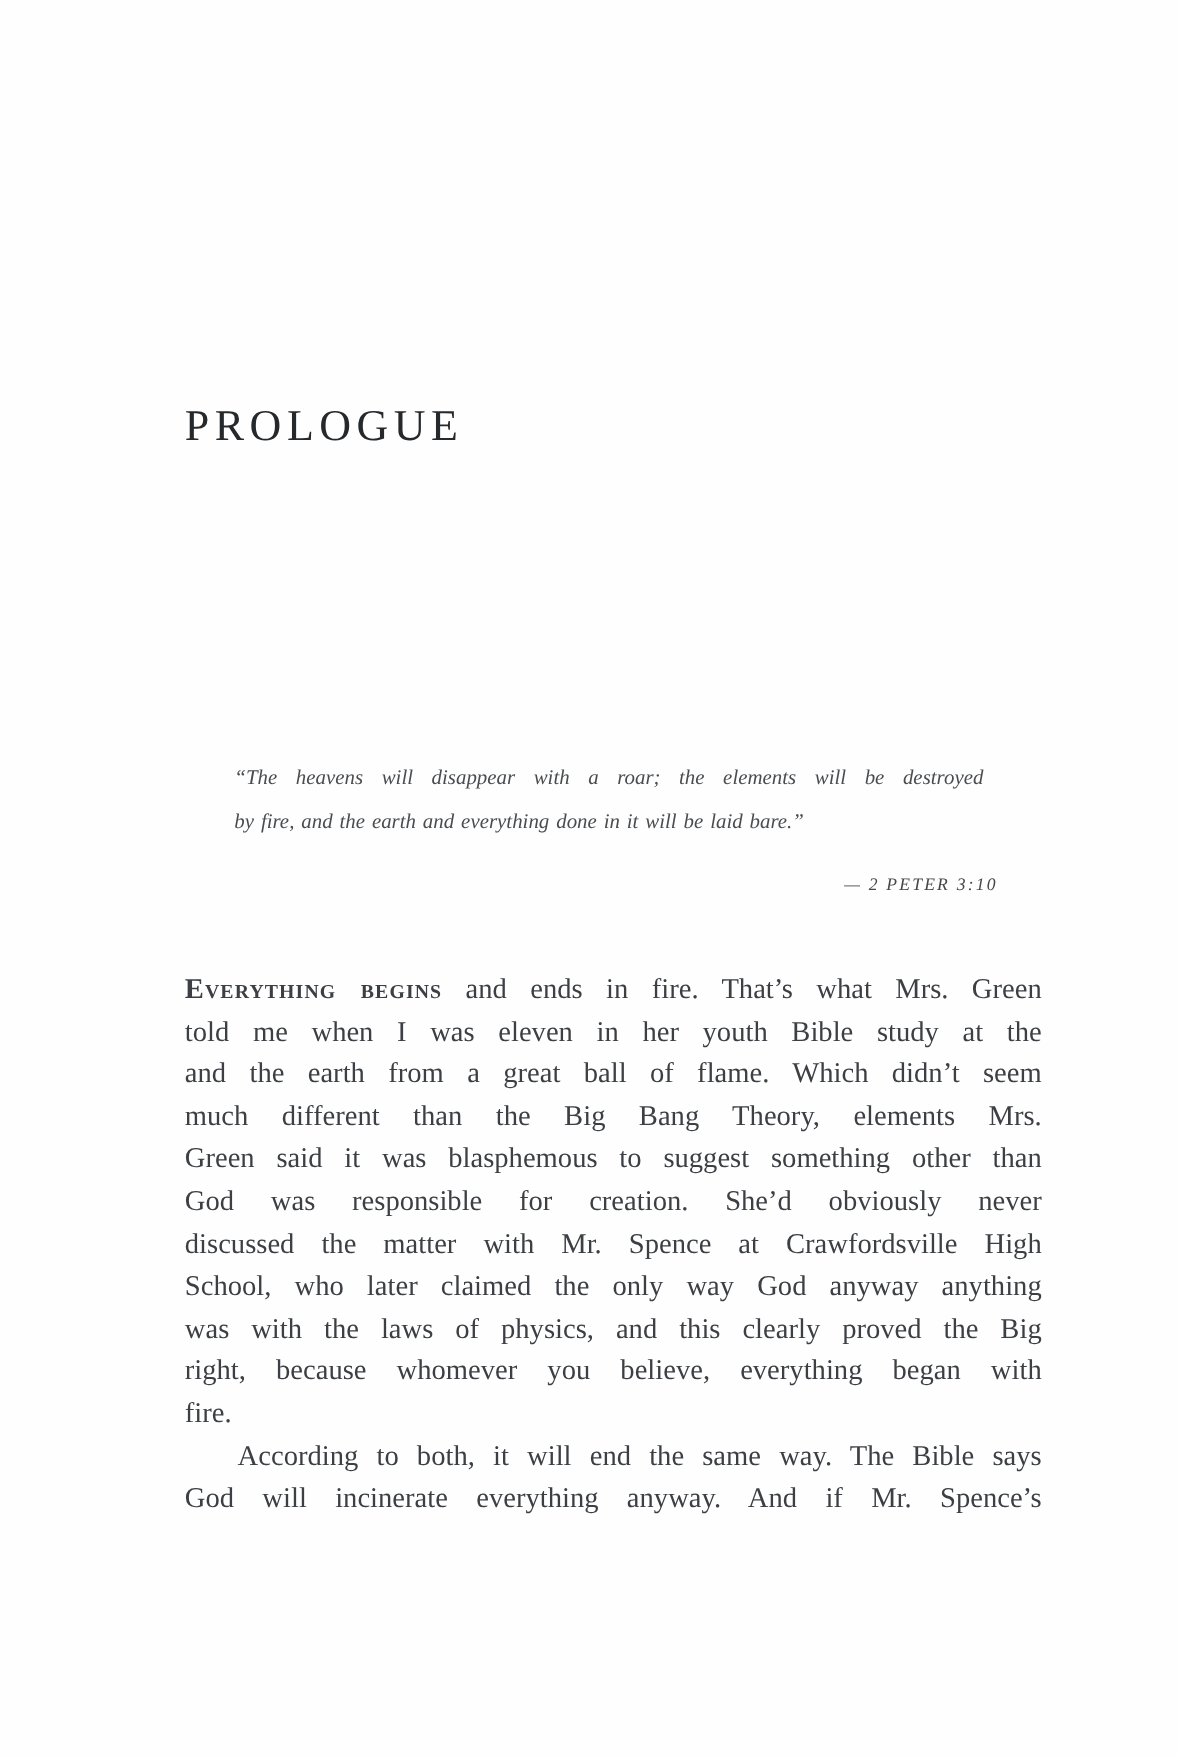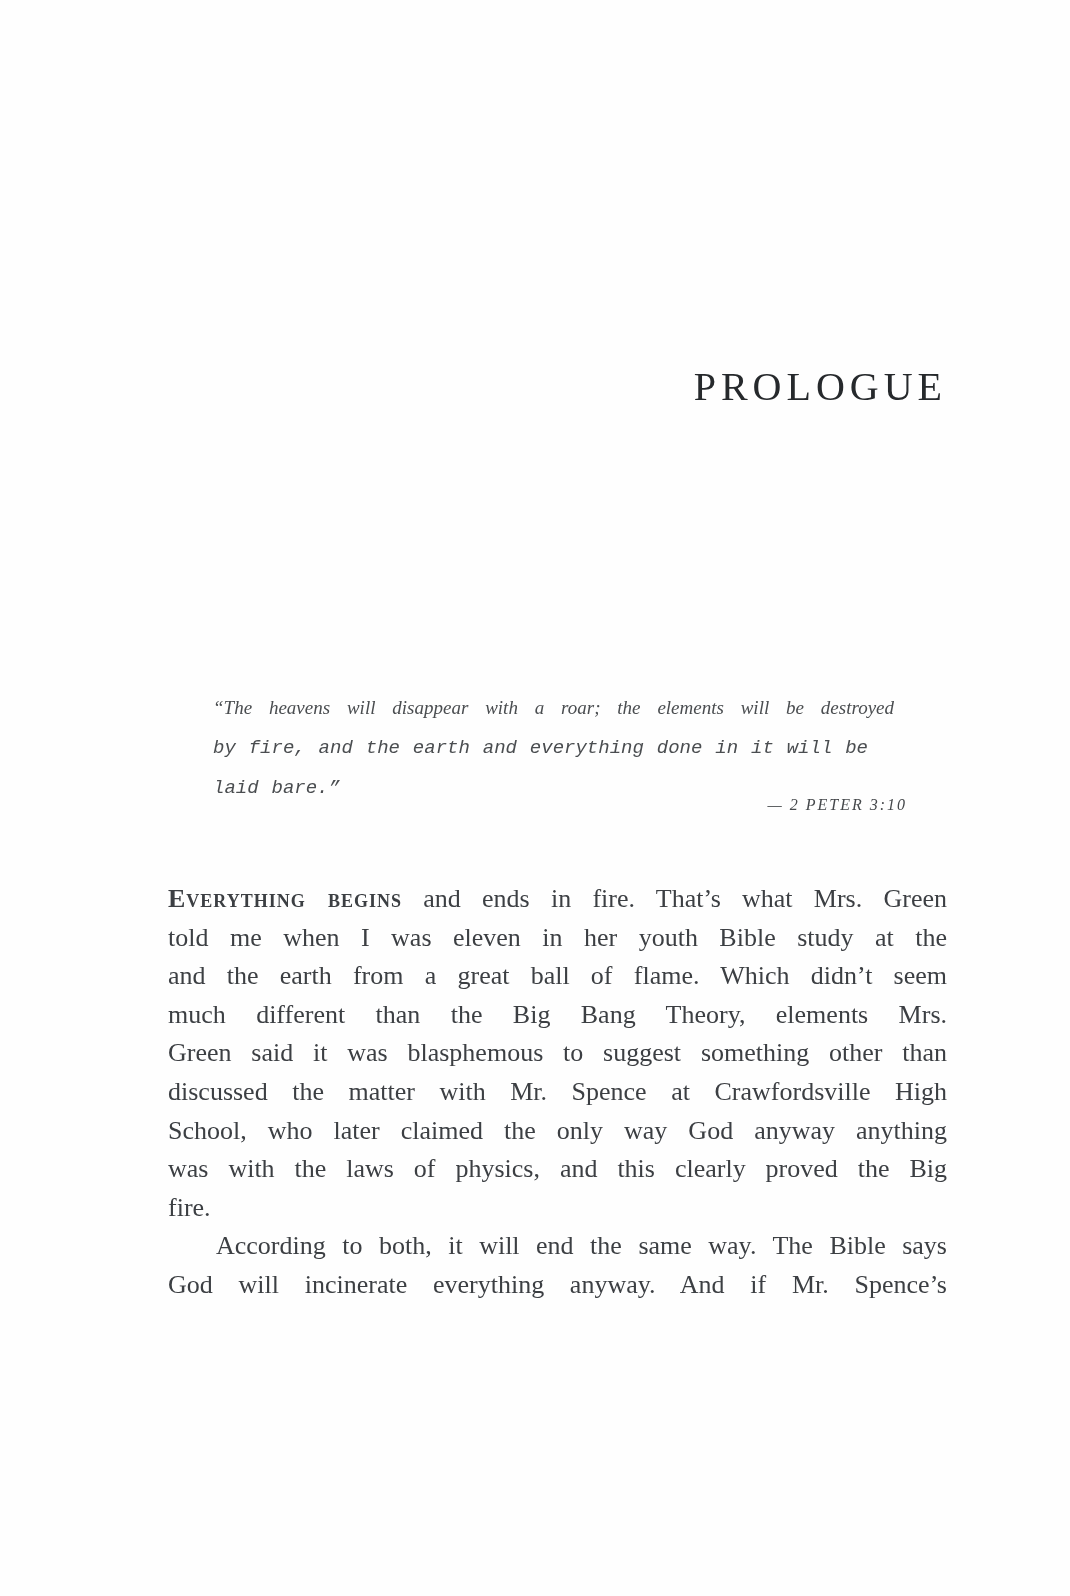--- a/index.html
+++ b/index.html
@@ -14,21 +14,21 @@
     background: #fefefe;
     overflow: hidden;
     font-family: "Liberation Serif", serif;
   }
   .heading {
     position: absolute;
     top: 363px;
     left: 168px;
     width: 779px;
     margin: 0;
-    text-align: right;
+    text-align: left;
     font-size: 40px;
     font-weight: normal;
     letter-spacing: 5px;
     color: #26292c;
   }
   .epigraph {
     position: absolute;
     top: 688px;
     left: 213px;
     width: 681px;
@@ -80,36 +80,38 @@
 </style>
 </head>
 <body>
 
 <div class="page">
 
   <h1 class="heading">PROLOGUE</h1>
 
   <div class="epigraph">
     <div class="bline jline" style="height:40px;">“The heavens will disappear with a roar; the elements will be destroyed</div>
-    <div class="bline" style="height:40px;font-family:Liberation Mono, monospace;">by fire, and the earth and everything done in it will be laid bare.”</div>
+    <div class="bline" style="height:40px;">by fire, and the earth and everything done in it will be laid bare.”</div>
   </div>
 
   <div class="attribution">— 2 PETER 3:10</div>
 
   <div class="body-text">
 
     <div class="bline jline"><span class="lead">Everything begins</span><span> and ends in fire. That’s what Mrs. Green</span></div>
 
     <div class="bline jline">told me when I was eleven in her youth Bible study at the</div>
     <div class="bline jline">and the earth from a great ball of flame. Which didn’t seem</div>
     <div class="bline jline">much different than the Big Bang Theory, elements Mrs.</div>
     <div class="bline jline">Green said it was blasphemous to suggest something other than</div>
+    <div class="bline jline">God was responsible for creation. She’d obviously never</div>
     <div class="bline jline">discussed the matter with Mr. Spence at Crawfordsville High</div>
     <div class="bline jline">School, who later claimed the only way God anyway anything</div>
     <div class="bline jline">was with the laws of physics, and this clearly proved the Big</div>
+    <div class="bline jline">right, because whomever you believe, everything began with</div>
 
     <div class="bline">fire.</div>
 
     <div class="bline jline indent">According to both, it will end the same way. The Bible says</div>
     <div class="bline jline">God will incinerate everything anyway. And if Mr. Spence’s</div>
 
   </div>
 
 </div>
 

